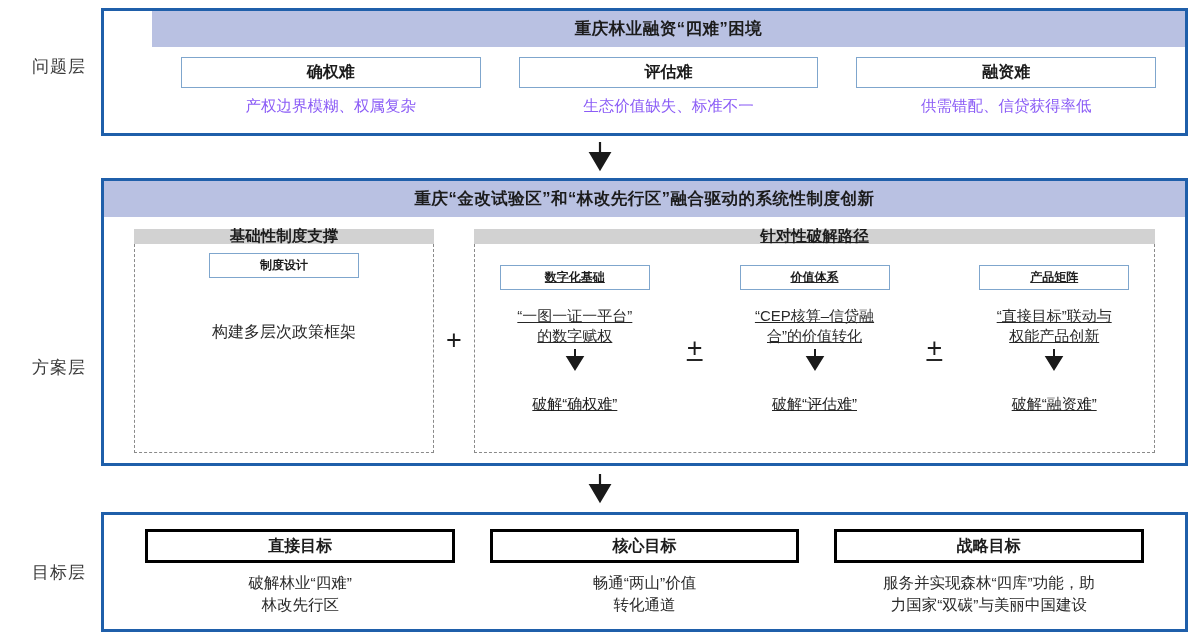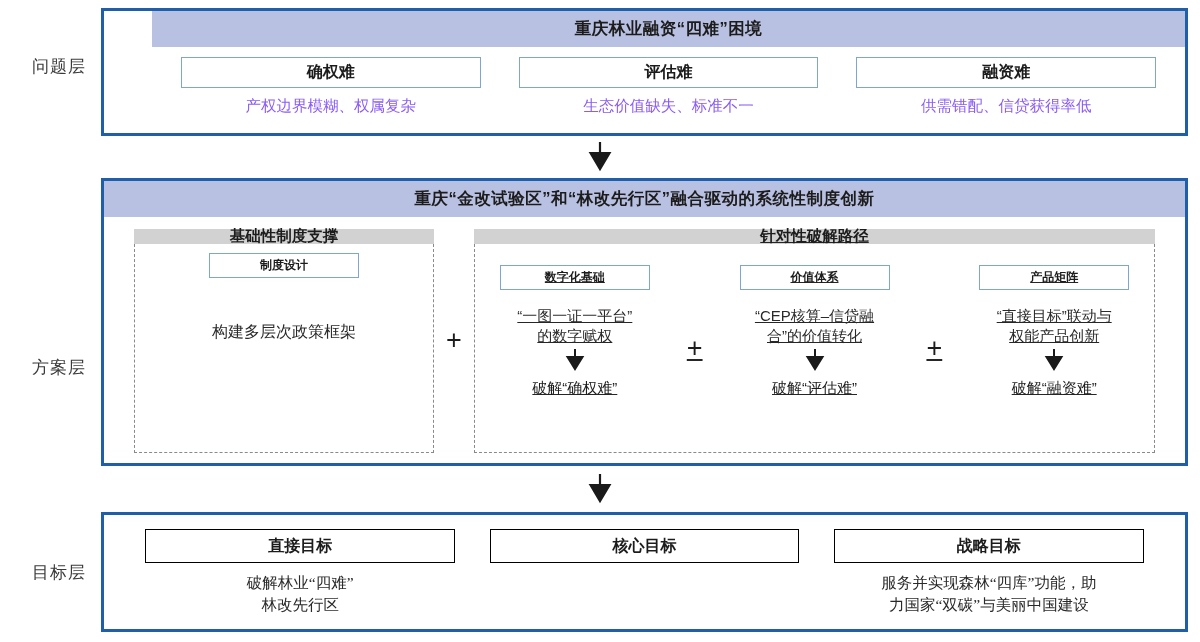--- a/index.html
+++ b/index.html
@@ -93,44 +93,43 @@
 
   .path-col{
     flex:1 1 0; display:flex; flex-direction:column; align-items:center;
     padding-top:21px;
   }
   .path-desc{
     margin-top:16px; font-size:15px; color:#2a2a2a; text-align:center;
     line-height:1.35; width:170px;
   }
   .mini-arrow{ margin-top:2px; }
-  .path-solve{ margin-top:4px; font-size:15px; color:#1c1c1c; text-align:center; }
+  .path-solve{ margin-top:20px; font-size:15px; color:#1c1c1c; text-align:center; }
 
   .plus{
     font-size:27px; color:#1c1c1c; font-weight:400;
     display:flex; align-items:center; justify-content:center;
     width:40px;
   }
   .plus-abs{ position:absolute; top:0; height:100%; }
   #plus-1{ left:330px; }
 
   
   #panel-goal{ left:101px; top:512px; width:1087px; height:120px; }
   .goal-row{ display:flex; height:100%; padding:14px 24px 10px 24px; }
   .goal-cell{ flex:1 1 0; display:flex; flex-direction:column; align-items:center; }
   .goal-box{
     width:90%; height:34px;
-    border:1px solid #000000; background:#ffffff;
+    border:3px solid #000000; background:#ffffff;
     display:flex; align-items:center; justify-content:center;
     font-size:16px; color:#1c1c1c; font-weight:600;
   }
   .goal-desc{
     margin-top:9px; font-size:15.5px; color:#2a2a2a; text-align:center;
     line-height:1.45;
-    font-family:Liberation Serif, serif;
   }
 </style>
 </head>
 <body>
 
 <div class="page">
 
   <div class="level-label" style="top:55px;">问题层</div>
   <div class="level-label" style="top:328px;margin-top:28px;">方案层</div>
   <div class="level-label" style="top:561px;">目标层</div>
@@ -249,20 +248,24 @@
       <div class="goal-cell">
         <div class="goal-box">直接目标</div>
         <div class="goal-desc">
           <div>破解林业“四难”</div>
           <div>林改先行区</div>
         </div>
       </div>
 
       <div class="goal-cell">
         <div class="goal-box">核心目标</div>
+        <div class="goal-desc">
+          <div>畅通“两山”价值</div>
+          <div>转化通道</div>
+        </div>
       </div>
 
       <div class="goal-cell">
         <div class="goal-box">战略目标</div>
         <div class="goal-desc">
           <div>服务并实现森林“四库”功能，助</div>
           <div>力国家“双碳”与美丽中国建设</div>
         </div>
       </div>
 

